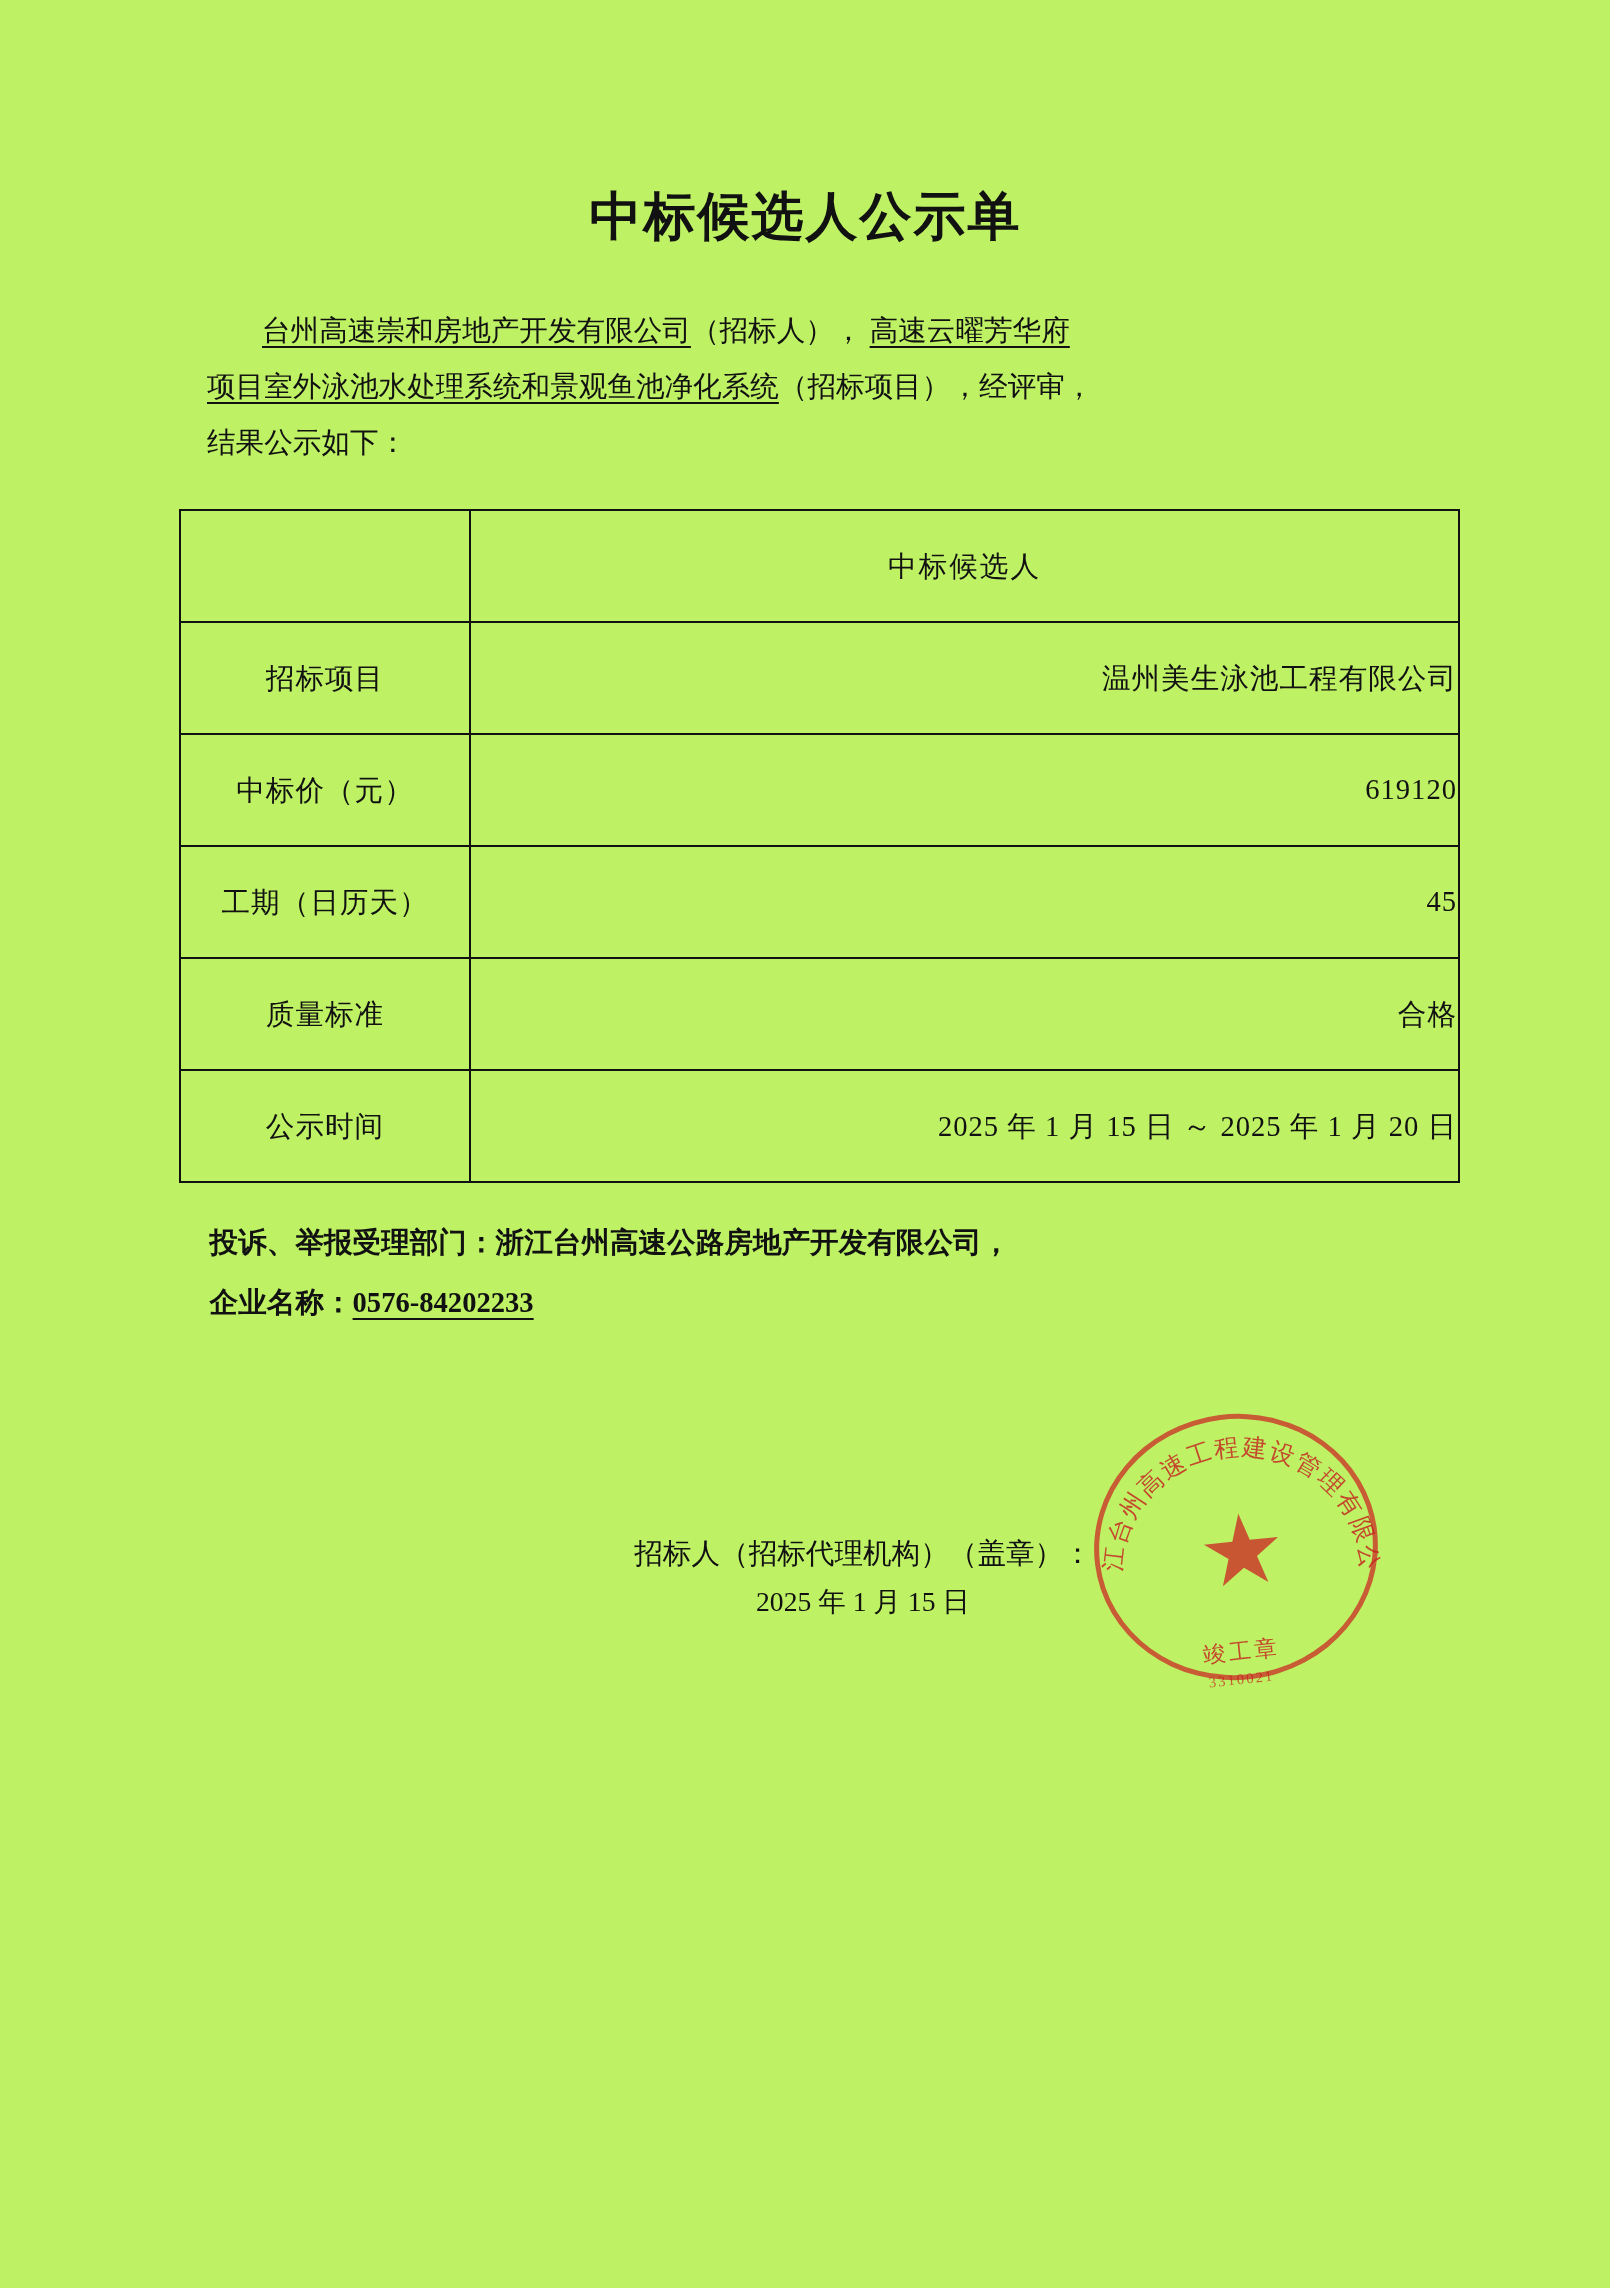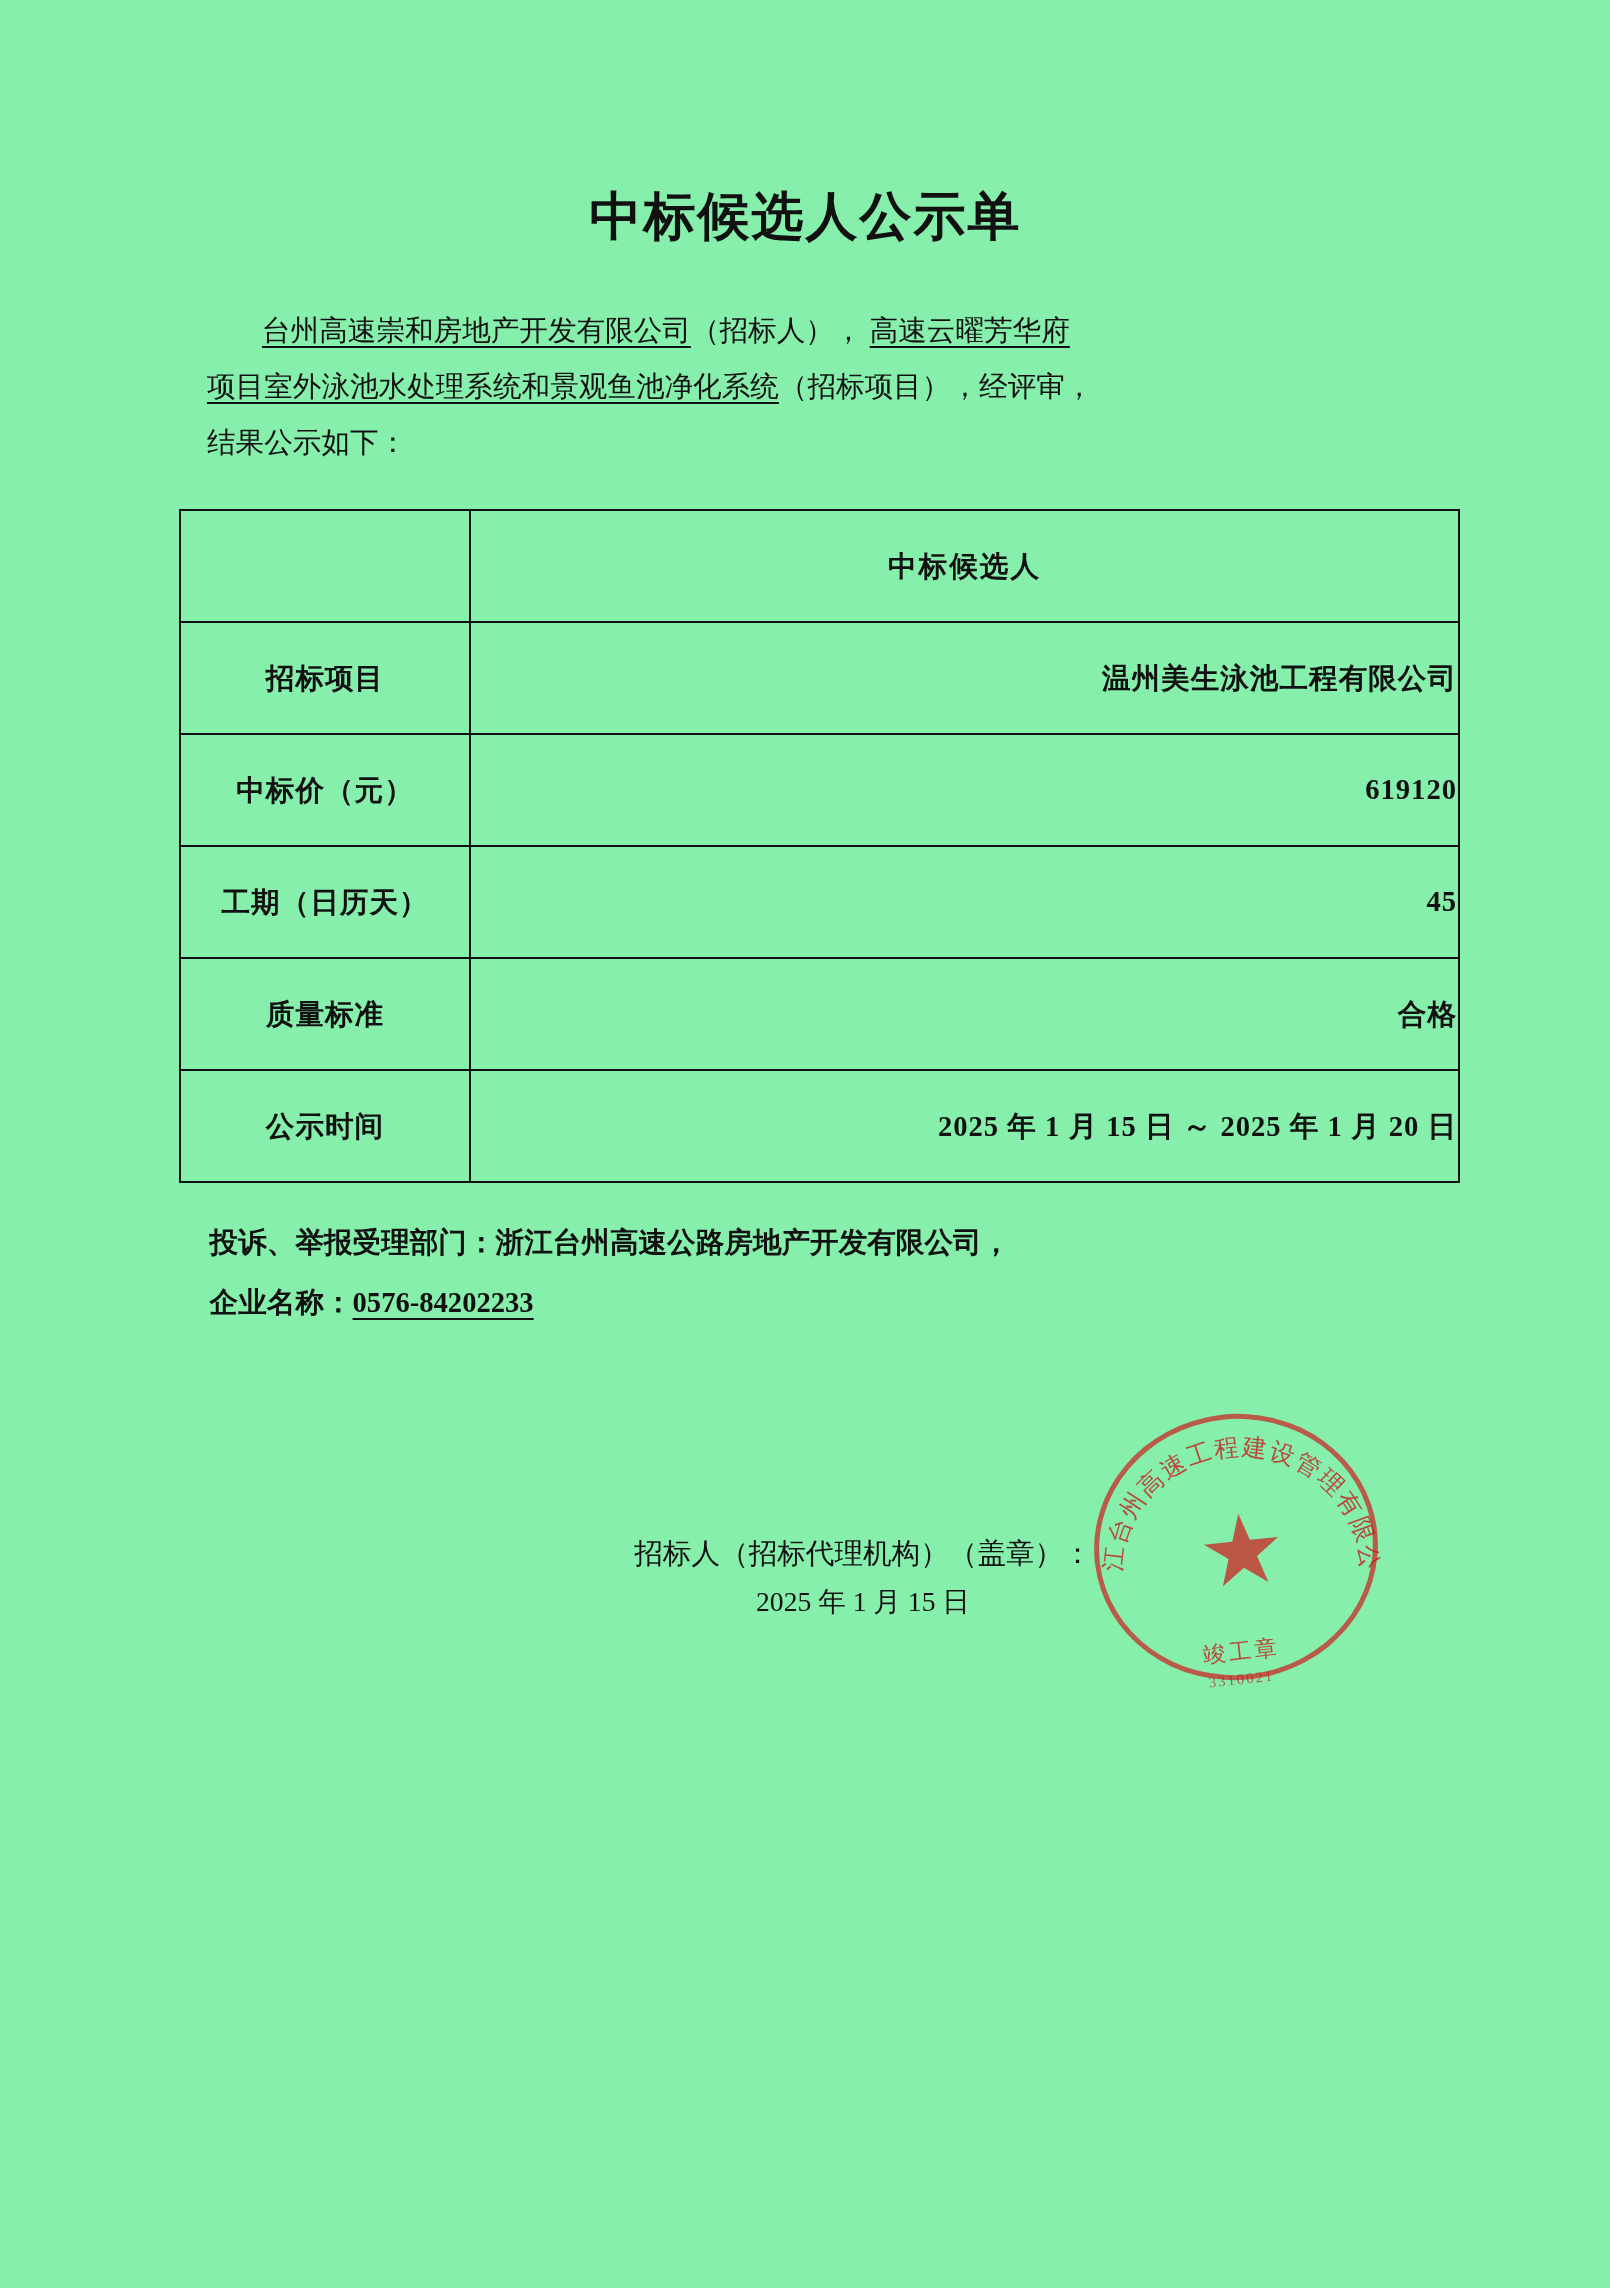--- a/index.html
+++ b/index.html
@@ -11,21 +11,21 @@
     width: 1611px;
     height: 2288px;
     font-family: "Liberation Serif", "DejaVu Serif", serif;
     color: #111111;
     position: relative;
     overflow: hidden;
   }
   .page {
     position: absolute;
     inset: 0;
-    background: #86efac;
+    background: #bef264;
   }
   .doc-title {
     text-align: center;
     font-size: 52px;
     font-weight: bold;
     letter-spacing: 2px;
     margin-top: 182px;
     font-family: "DejaVu Serif", "Liberation Serif", serif;
   }
   .intro {
@@ -44,21 +44,20 @@
   }
   .indent {
     display: inline-block;
     width: 55px;
   }
   table.main {
     border-collapse: collapse;
     margin: 39px 0 0 179px;
     width: 1281px;
     table-layout: fixed;
-    font-weight: bold;
   }
   table.main td {
     border: 2px solid #111111;
     height: 108px;
     font-size: 28.6px;
     vertical-align: middle;
   }
   td.label {
     width: 286px;
     text-align: center;

